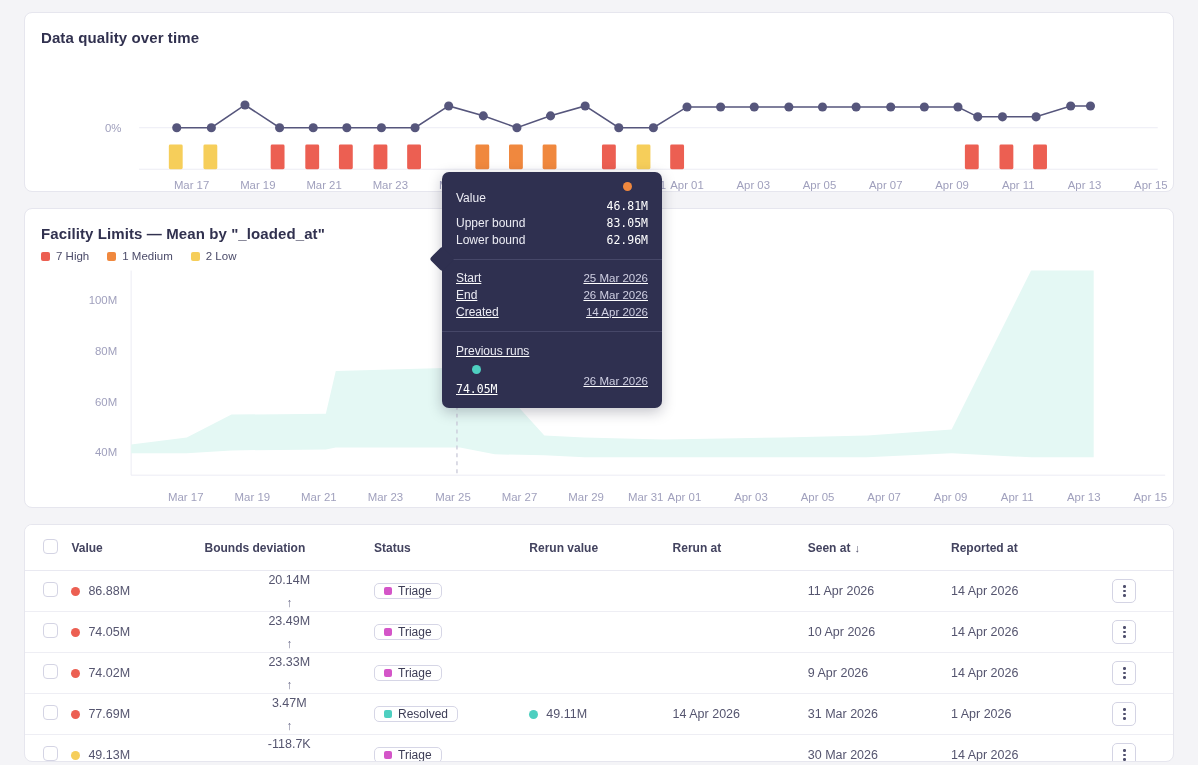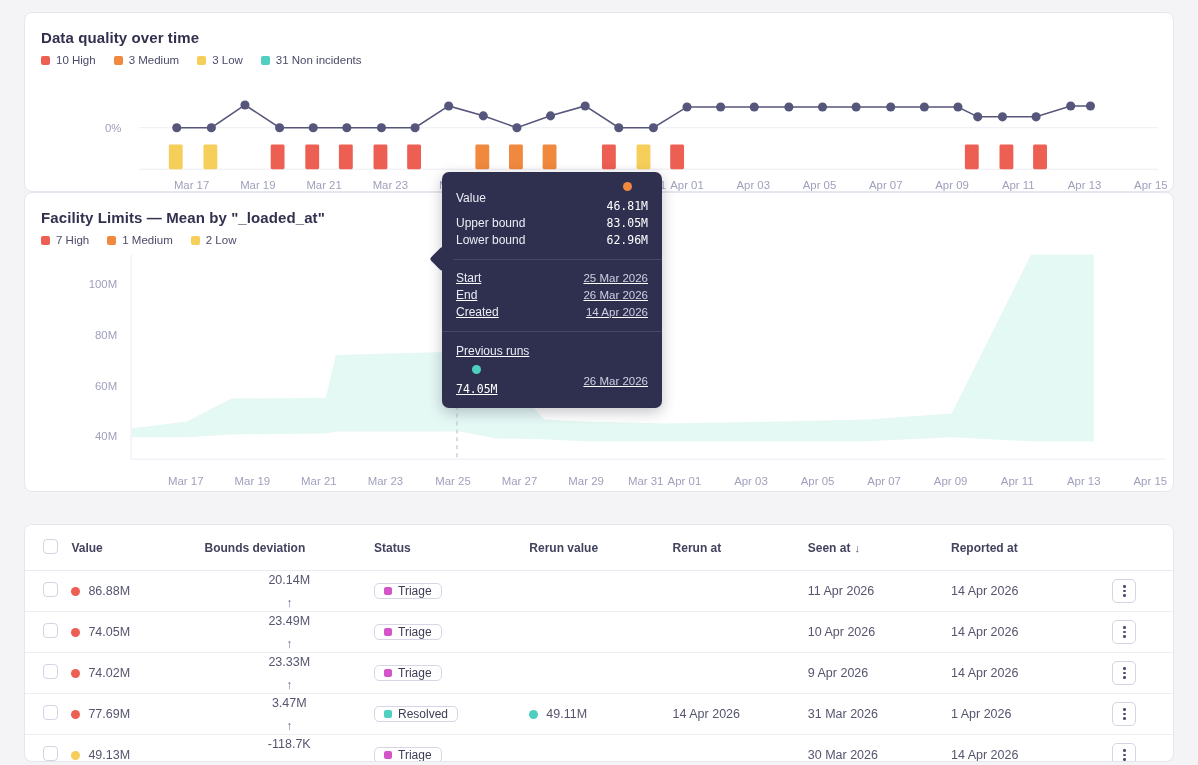--- a/index.html
+++ b/index.html
@@ -13,21 +13,21 @@
   .page { width: 1198px; height: 765px; position: relative; border-radius: 20px; }
 
   .card {
     position: absolute;
     left: 24px; right: 24px;
     background: #ffffff;
     border: 1px solid #e6e6ee;
     border-radius: 8px;
   }
   #card-quality { top: 12px; height: 180px; width: 1150px; }
-  #card-limits  { top: 192px; height: 300px; width: 1150px; }
+  #card-limits  { top: 208px; height: 300px; width: 1150px; }
   #card-table   { top: 524px; height: 238px; width: 1150px; border-radius: 8px; overflow: hidden; }
 
   .card-title {
     font-size: 15px; font-weight: bold; color: #31314f;
     padding: 16px 0 0 16px; letter-spacing: .1px;
   }
   .legend { display: flex; align-items: center; gap: 18px; padding: 8px 0 0 16px; }
   .legend-item { display: flex; align-items: center; gap: 6px; font-size: 11.5px; color: #4b4b69; }
   .swatch { width: 9px; height: 9px; border-radius: 2px; display: inline-block; }
 
@@ -100,38 +100,20 @@
   .kebab i { width: 2.5px; height: 2.5px; background: #50506e; border-radius: 50%; display:block; }
   .sort-arrow { color: #55556f; font-size: 11px; margin-left: 4px; }
 </style>
 </head>
 <body>
 
 <div class="page">
 
   <div class="card" id="card-quality">
     <div class="card-title">Data quality over time</div>
-    <div class="legend">
-      <div class="legend-item">
-        <span class="swatch" style="background:#ec5f52"></span>
-        <span>10 High</span>
-      </div>
-      <div class="legend-item">
-        <span class="swatch" style="background:#f0883e"></span>
-        <span>3 Medium</span>
-      </div>
-      <div class="legend-item">
-        <span class="swatch" style="background:#f6ce5a"></span>
-        <span>3 Low</span>
-      </div>
-      <div class="legend-item">
-        <span class="swatch" style="background:#4ecfc0"></span>
-        <span>31 Non incidents</span>
-      </div>
-    </div>
 
     <svg class="plot" width="1150" height="180" viewBox="0 0 1150 180">
       <text class="ytick" x="92" y="120" text-anchor="end">0%</text>
       <line x1="110" y1="116" x2="1140" y2="116" stroke="#ececf4" stroke-width="1"></line>
       <line x1="110" y1="158" x2="1140" y2="158" stroke="#ececf4" stroke-width="1"></line>
       <polyline fill="none" stroke="#56567c" stroke-width="1.6" points="148,116 183,116 217,93 252,116 286,116 320,116 355,116 389,116 423,94 458,104 492,116 526,104 561,94 595,116 630,116 664,95 698,95 732,95 767,95 801,95 835,95 870,95 904,95 938,95 958,105 983,105 1017,105 1052,94 1072,94"></polyline>
       <g fill="#56567c">
         <circle cx="148" cy="116" r="4.6"></circle>
           <circle cx="183" cy="116" r="4.6"></circle>
           <circle cx="217" cy="93" r="4.6"></circle>

